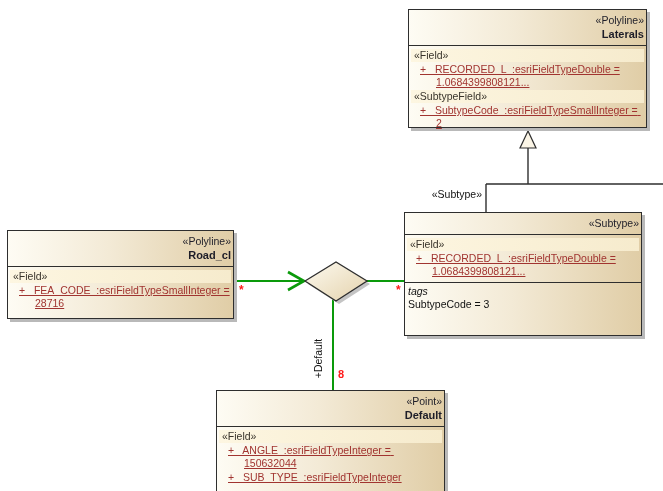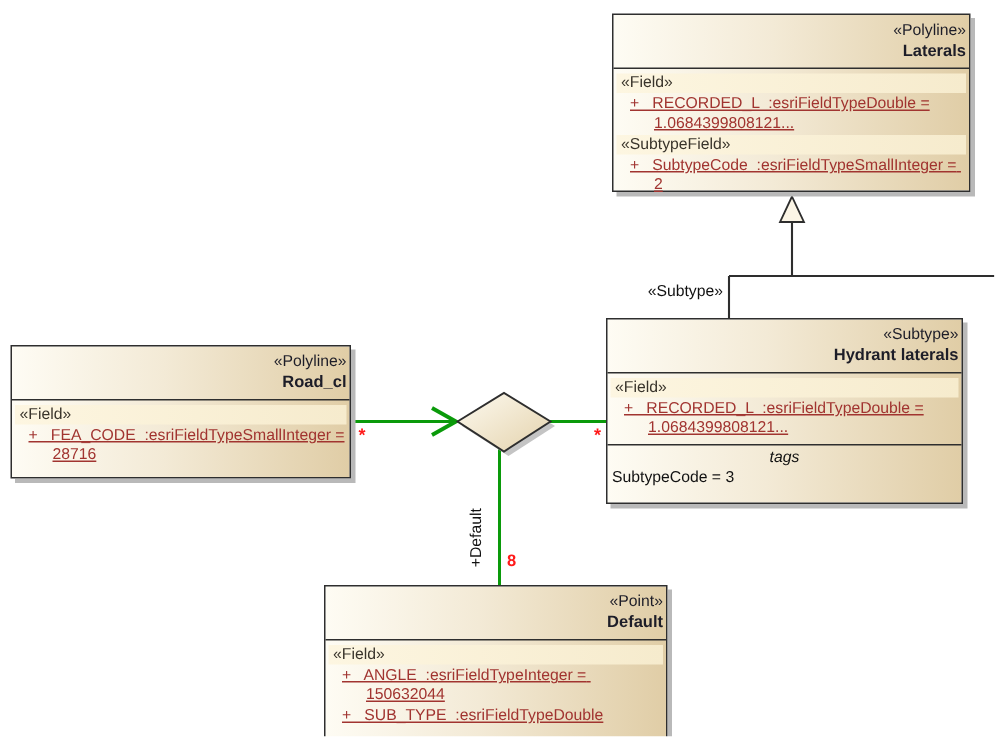--- a/index.html
+++ b/index.html
@@ -39,21 +39,21 @@
     padding-left:24px;
     text-indent:-16px;
     white-space:pre-wrap;
     margin:1px 2px 0 2px;
     text-decoration:underline;
   }
   .tags-compartment {
     border-top:1px solid #2e2e2e;
     padding:2px 3px;
   }
-  .tags-title { text-align:center; font-style:italic; font-size:10.5px; line-height:13px; color:#111; }
+  .tags-title { text-align:left; font-style:italic; font-size:10.5px; line-height:13px; color:#111; }
   .tags-row   { font-size:10.5px; line-height:13px; color:#111; }
   .lbl { position:absolute; font-size:10.5px; color:#111; line-height:13px; }
   .mult { position:absolute; color:#ff1a1a; font-size:12px; line-height:12px; font-weight:bold; }
   .rot  { transform:rotate(-90deg); text-align:center; }
   svg.overlay { position:absolute; left:0; top:0; pointer-events:none; }
 </style>
 </head>
 <body>
 
 <div class="canvas">
@@ -102,21 +102,20 @@
       <div class="attr">+   RECORDED_L  :esriFieldTypeDouble =
 1.0684399808121...</div>
       <div class="strip">«SubtypeField»</div>
       <div class="attr">+   SubtypeCode  :esriFieldTypeSmallInteger = 2</div>
     </div>
   </div>
 
   <div class="uml-box" style="left:404px; top:212px; width:238px; height:124px;">
     <div class="uml-title">
       <div class="stereo">«Subtype»</div>
-      <div class="ename">Hydrant laterals</div>
     </div>
     <div class="compartment" style="height:47px; box-sizing:border-box;">
       <div class="strip">«Field»</div>
       <div class="attr">+   RECORDED_L  :esriFieldTypeDouble =
 1.0684399808121...</div>
     </div>
     <div class="tags-compartment">
       <div class="tags-title">tags</div>
       <div class="tags-row">SubtypeCode = 3</div>
     </div>
@@ -135,21 +134,21 @@
   </div>
 
   <div class="uml-box" style="left:216px; top:390px; width:229px; height:112px;">
     <div class="uml-title">
       <div class="stereo">«Point»</div>
       <div class="ename">Default</div>
     </div>
     <div class="compartment">
       <div class="strip">«Field»</div>
       <div class="attr">+   ANGLE  :esriFieldTypeInteger = 150632044</div>
-      <div class="attr">+   SUB_TYPE  :esriFieldTypeDouble</div>
+      <div class="attr">+   SUB_TYPE  :esriFieldTypeInteger</div>
     </div>
   </div>
 
   <div class="lbl" style="left:404px; top:188px; width:78px; text-align:right;">«Subtype»</div>
 
   <div class="mult" style="left:239px; top:284px;">*</div>
 
   <div class="mult" style="left:396px; top:284px;">*</div>
 
   <div class="lbl rot" style="left:288px; top:352px; width:60px; height:13px;">+Default</div>

